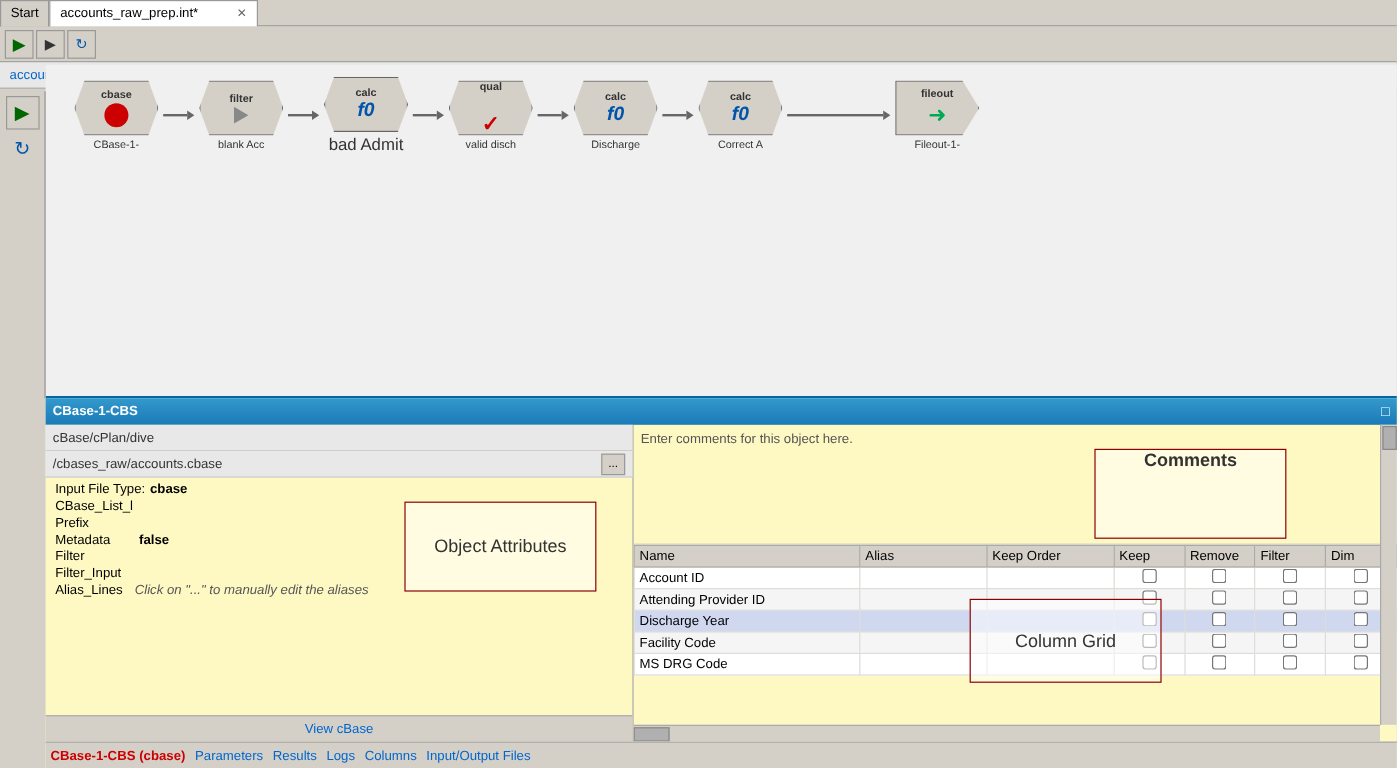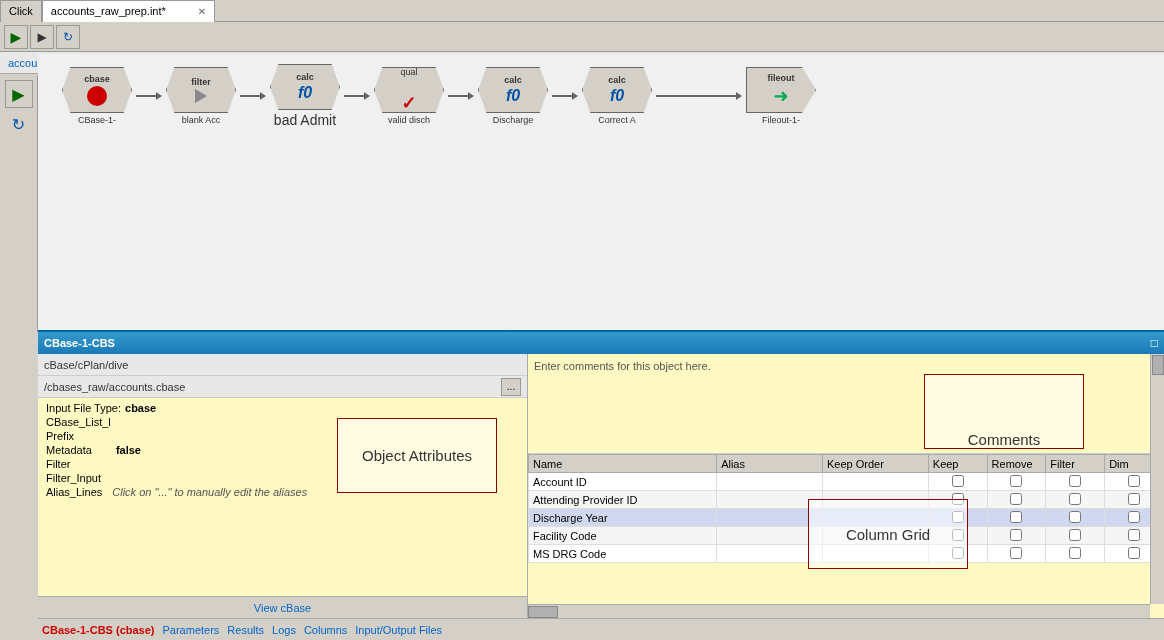--- a/index.html
+++ b/index.html
@@ -71,39 +71,39 @@
     .grid-table th { background: #d4d0c8; border: 1px solid #aaa; padding: 2px 4px; text-align: left; font-weight: normal; height: 18px; }
     .grid-table td { background: #fff; border: 1px solid #ddd; padding: 1px 4px; height: 18px; }
     .grid-table tr:nth-child(even) td { background: #f5f5f5; }
     .grid-table th.wide { width: 160px; }
     .grid-table th.medium { width: 90px; }
     .grid-table th.narrow { width: 50px; }
     .checkbox-cell { text-align: center; }
     input[type=checkbox] { width: 12px; height: 12px; }
 
     
-    .comments-box { position: absolute; top: 20px; right: 80px; width: 160px; height: 75px; border: 1.5px solid #8b0000; background: rgba(255,255,255,0.5); display: flex; align-items: flex-end; justify-content: center; font-size: 15px; color: #333; pointer-events: none; z-index: 5; }
+    .comments-box { position: absolute; top: 20px; right: 92px; width: 160px; height: 75px; border: 1.5px solid #8b0000; background: rgba(255,255,255,0.5); display: flex; align-items: flex-start; justify-content: center; font-size: 15px; color: #333; pointer-events: none; z-index: 5; font-weight: bold; }
 
     
     .bottom-tabs { position: absolute; left: 38px; right: 0; bottom: 0; height: 22px; background: #d4d0c8; border-top: 1px solid #aaa; display: flex; align-items: center; padding: 0 4px; gap: 8px; }
     .bottom-tab { font-size: 11px; color: #0066cc; cursor: pointer; }
     .bottom-tab.active { color: #cc0000; font-weight: bold; }
 
     .red-circle { width: 20px; height: 20px; background: #cc0000; border-radius: 50%; display: inline-block; }
     .play-icon { width: 0; height: 0; border-top: 8px solid transparent; border-bottom: 8px solid transparent; border-left: 14px solid #555; display: inline-block; }
     .calc-icon { font-style: italic; font-weight: bold; font-size: 16px; color: #0055aa; }
     .checkmark-icon { color: #cc0000; font-size: 18px; font-weight: bold; }
     .fileout-arrow { color: #00aa55; font-size: 18px; }
   </style>
 </head>
 <body>
 
 <div class="tab-bar">
   <div class="tab-start">
-    <span>Click</span>
+    <span>Start</span>
   </div>
   <div class="tab-active">
     <span>accounts_raw_prep.int*</span>
     <span class="tab-close">✕</span>
   </div>
 </div>
 
 <div class="toolbar">
   <div class="toolbar-btn">
     <span style="color:#006600; font-size:14px;">▶</span>
@@ -157,21 +157,21 @@
       </div>
       <div style="font-size:14px; color:#333; margin-top:2px;">bad Admit</div>
     </div>
     <div class="connector">
       <div class="connector-line"></div>
         <div class="connector-arrow"></div>
     </div>
 
     <div class="flow-node">
       <div style="width:70px; height:46px; background:#d4d0c8; border:1px solid #666; clip-path:polygon(12% 0%, 88% 0%, 100% 50%, 88% 100%, 12% 100%, 0% 50%); display:flex; flex-direction:column; align-items:center; justify-content:center;">
-        <div style="font-size:9px; font-weight:normal; color:#333; margin-bottom:15px;">qual</div>
+        <div style="font-size:9px; font-weight:bold; color:#333; margin-bottom:15px;">qual</div>
         <span class="checkmark-icon">✓</span>
       </div>
       <div style="font-size:9px; color:#333; margin-top:2px;">valid disch</div>
     </div>
     <div class="connector">
       <div class="connector-line"></div>
         <div class="connector-arrow"></div>
     </div>
 
     <div class="flow-node">

